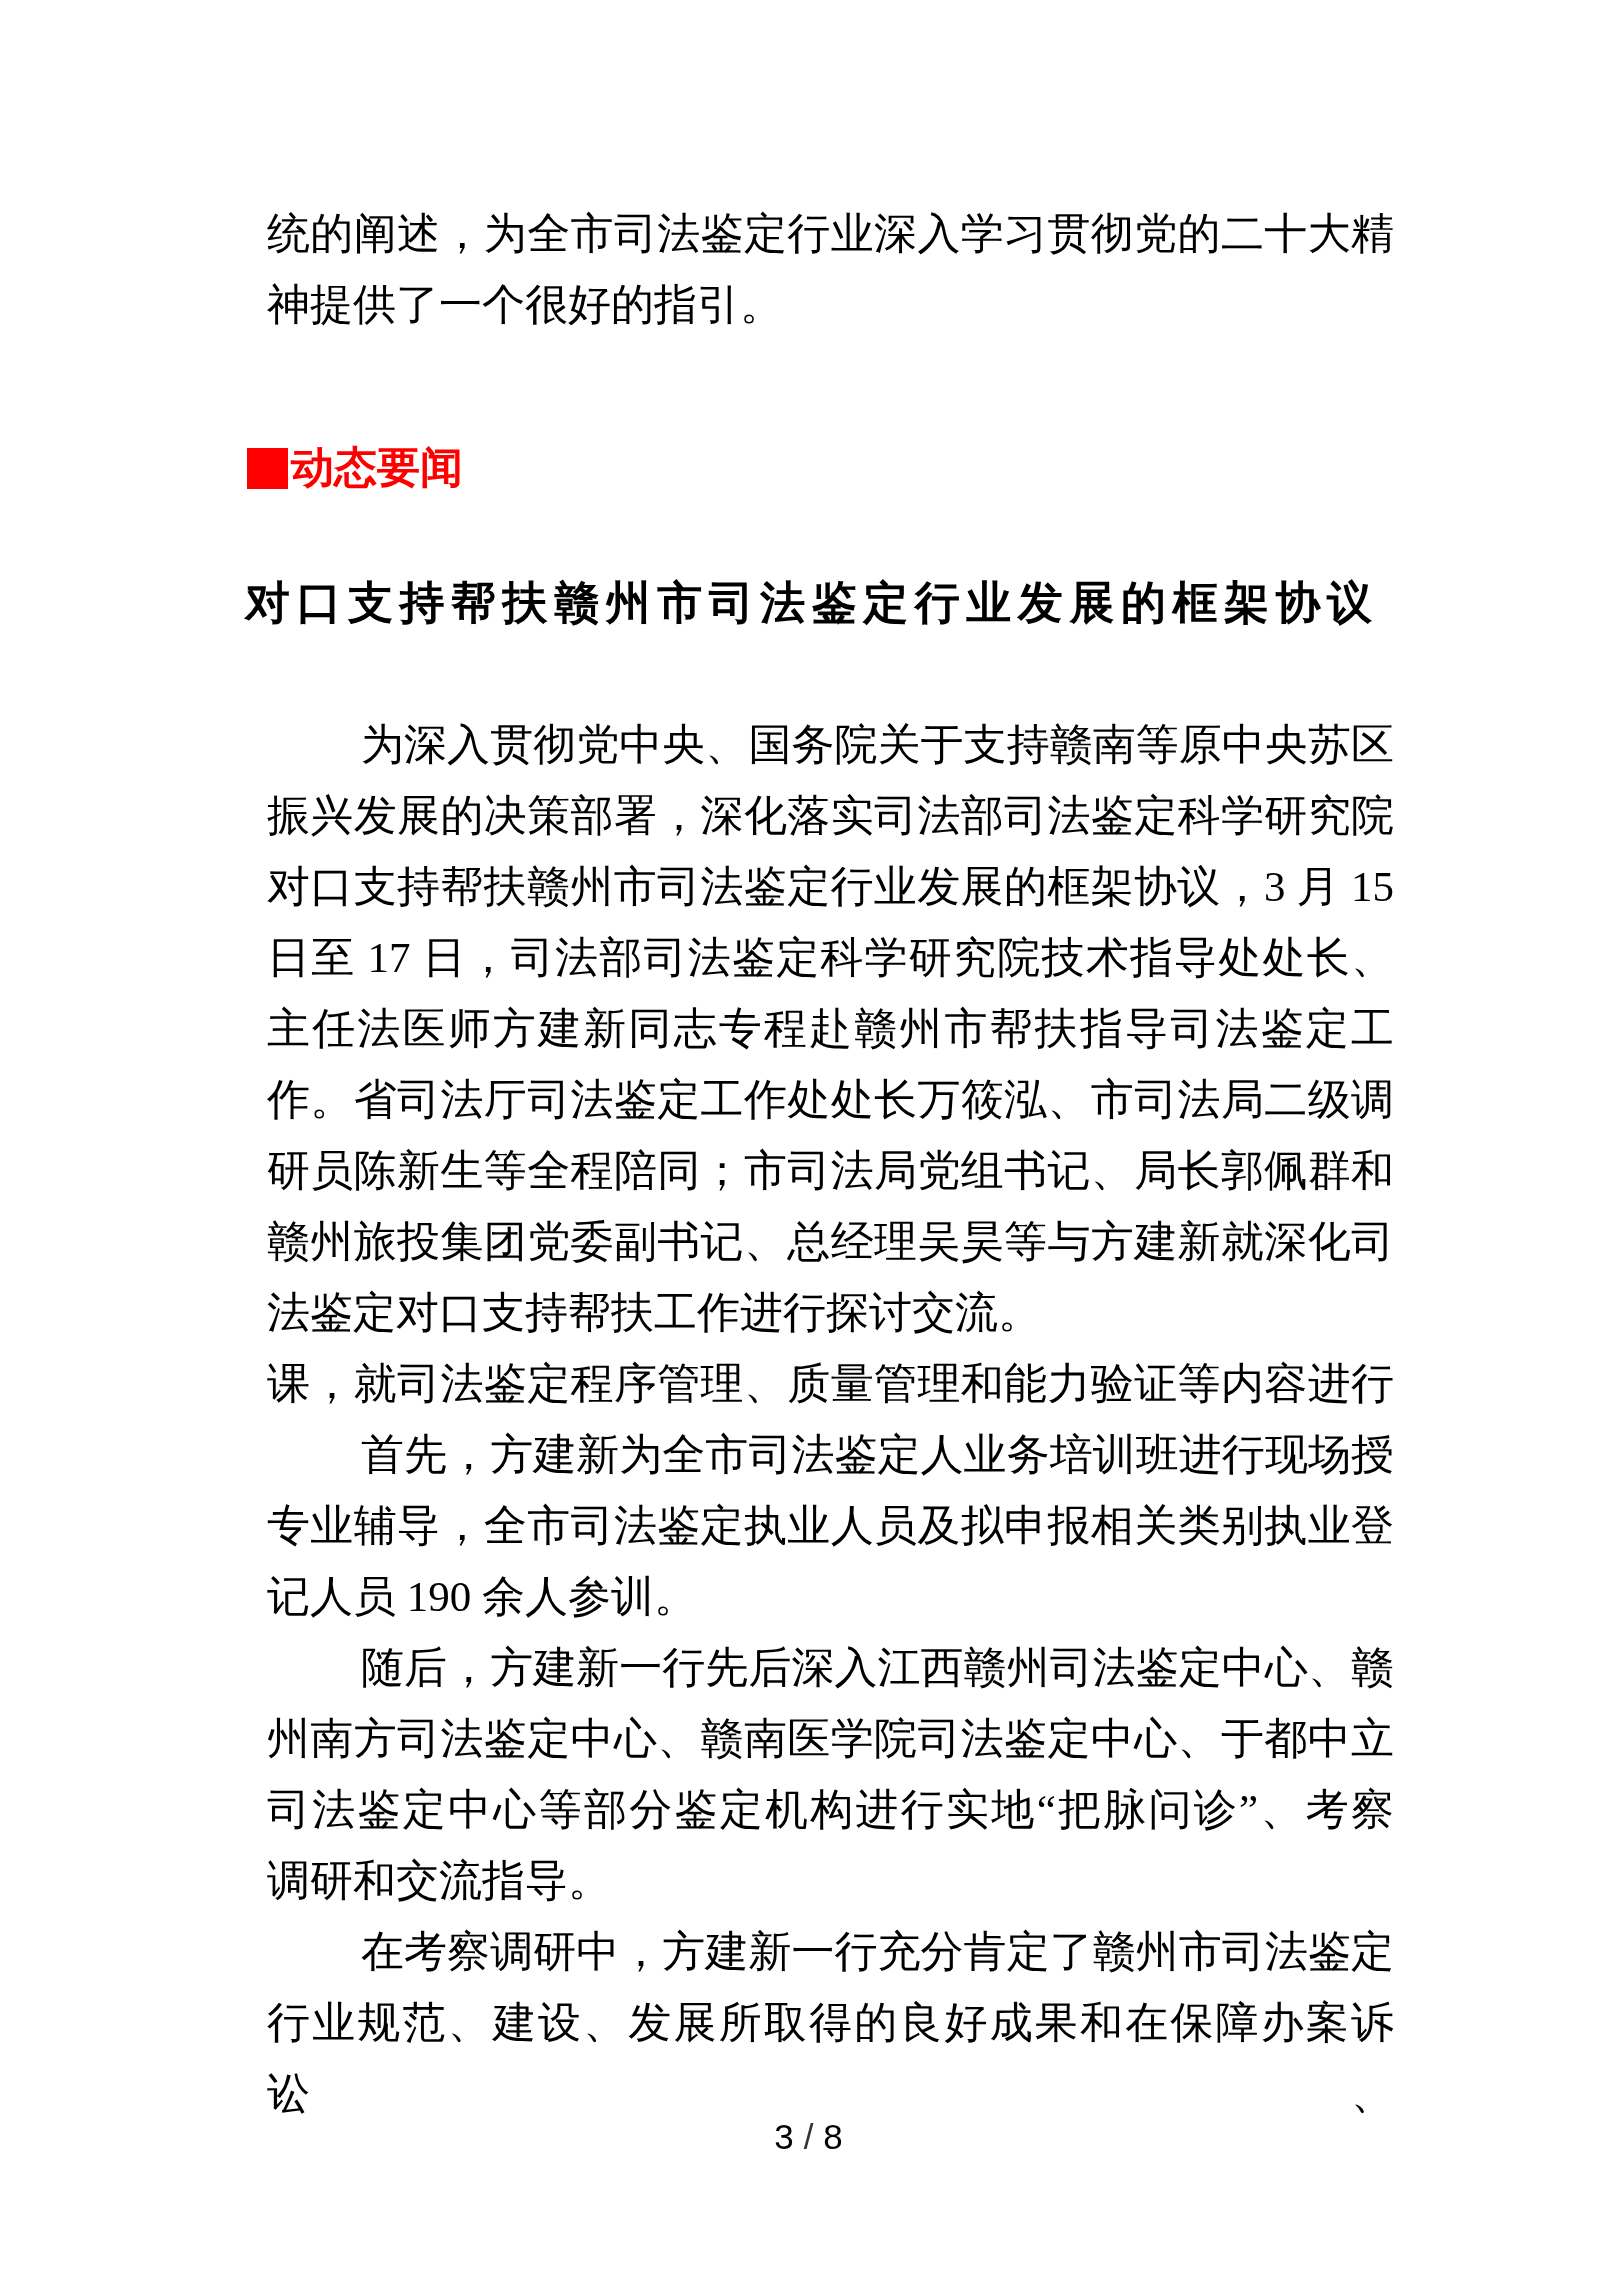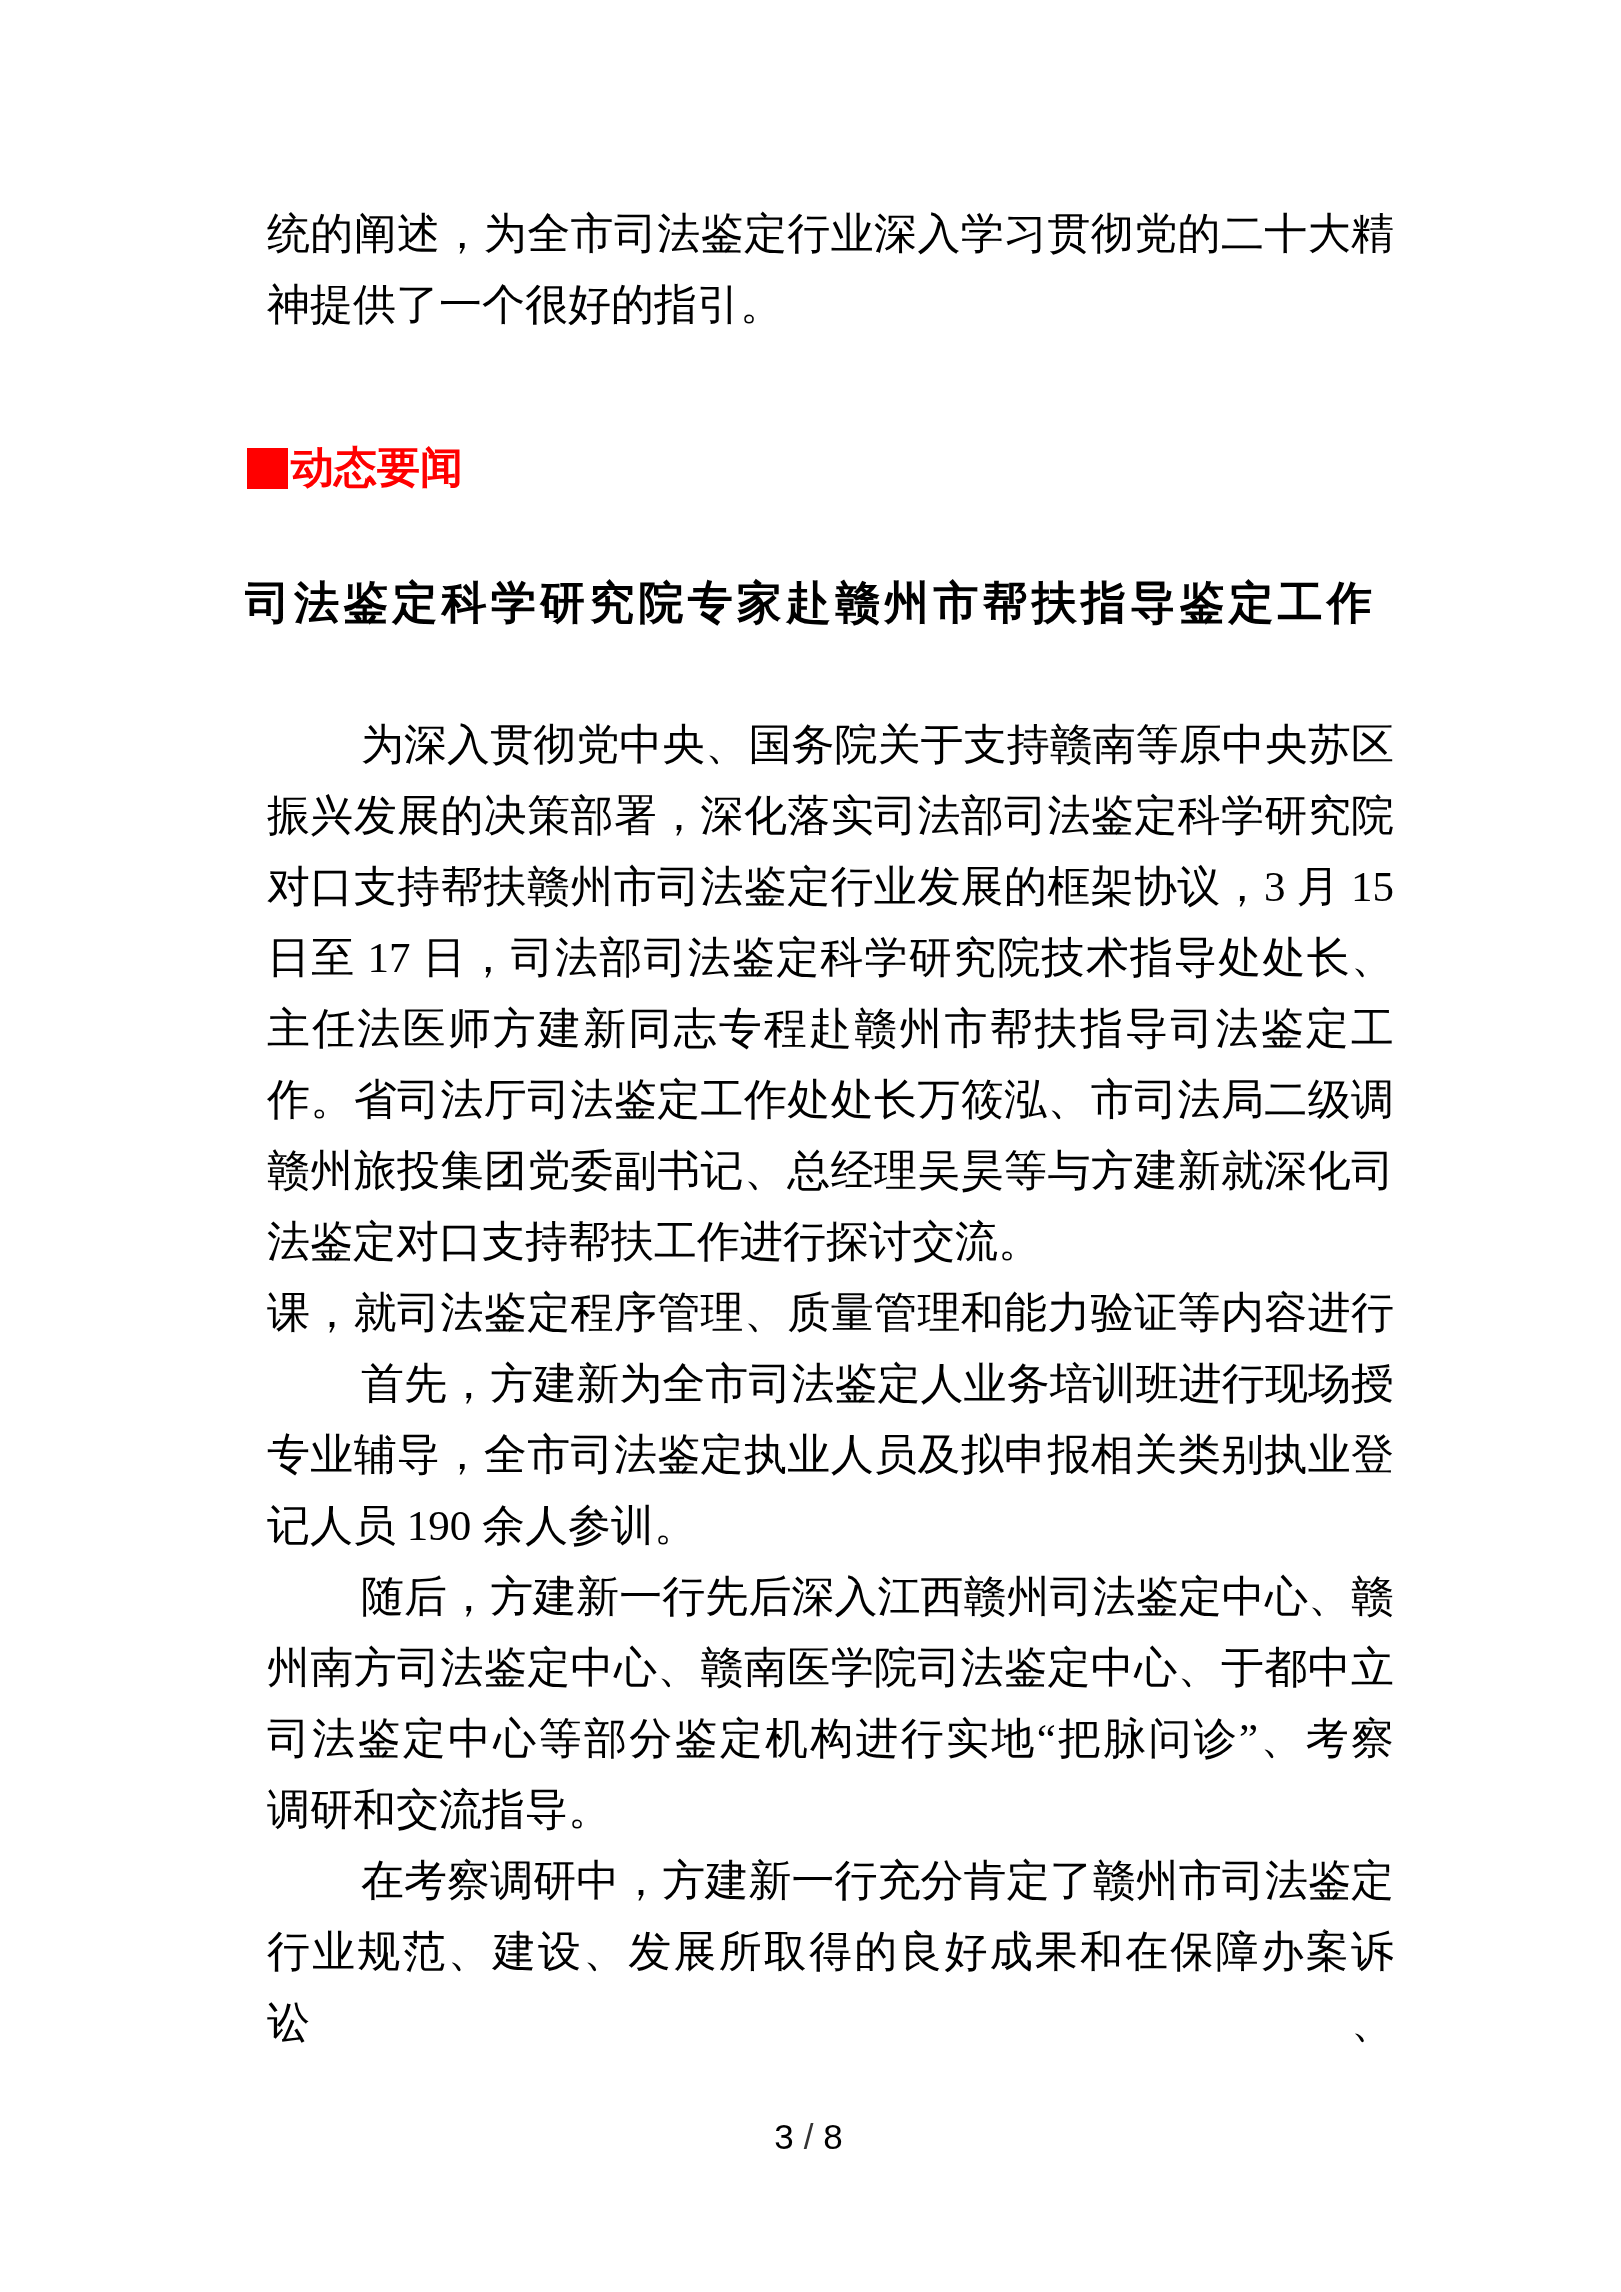--- a/index.html
+++ b/index.html
@@ -102,31 +102,32 @@
   <div class="textcol top-para">
     <div class="ln j">统的阐述，为全市司法鉴定行业深入学习贯彻党的二十大精</div>
     <div class="ln last">神提供了一个很好的指引。</div>
   </div>
 
   <div class="section-header">
     <span class="red-square"></span>
     <span>动态要闻</span>
   </div>
 
-  <h1 class="headline">司法鉴定科学研究院专家赴赣州市帮扶指导鉴定工作</h1>
+  <h1 class="headline">对口支持帮扶赣州市司法鉴定行业发展的框架协议</h1>
 
   <div class="textcol body-text">
 
     <div class="para">
       <div class="ln j ind">为深入贯彻党中央、国务院关于支持赣南等原中央苏区</div>
       <div class="ln j">振兴发展的决策部署，深化落实司法部司法鉴定科学研究院</div>
       <div class="ln j">对口支持帮扶赣州市司法鉴定行业发展的框架协议，3 月 15</div>
       <div class="ln j">日至 17 日，司法部司法鉴定科学研究院技术指导处处长、</div>
       <div class="ln j">主任法医师方建新同志专程赴赣州市帮扶指导司法鉴定工</div>
       <div class="ln j">作。省司法厅司法鉴定工作处处长万筱泓、市司法局二级调</div>
+      <div class="ln j">研员陈新生等全程陪同；市司法局党组书记、局长郭佩群和</div>
       <div class="ln j">赣州旅投集团党委副书记、总经理吴昊等与方建新就深化司</div>
       <div class="ln last">法鉴定对口支持帮扶工作进行探讨交流。</div>
     </div>
 
     <div class="para">
       <div class="ln j">课，就司法鉴定程序管理、质量管理和能力验证等内容进行</div>
       <div class="ln j ind">首先，方建新为全市司法鉴定人业务培训班进行现场授</div>
       <div class="ln j">专业辅导，全市司法鉴定执业人员及拟申报相关类别执业登</div>
       <div class="ln last">记人员 190 余人参训。</div>
     </div>

